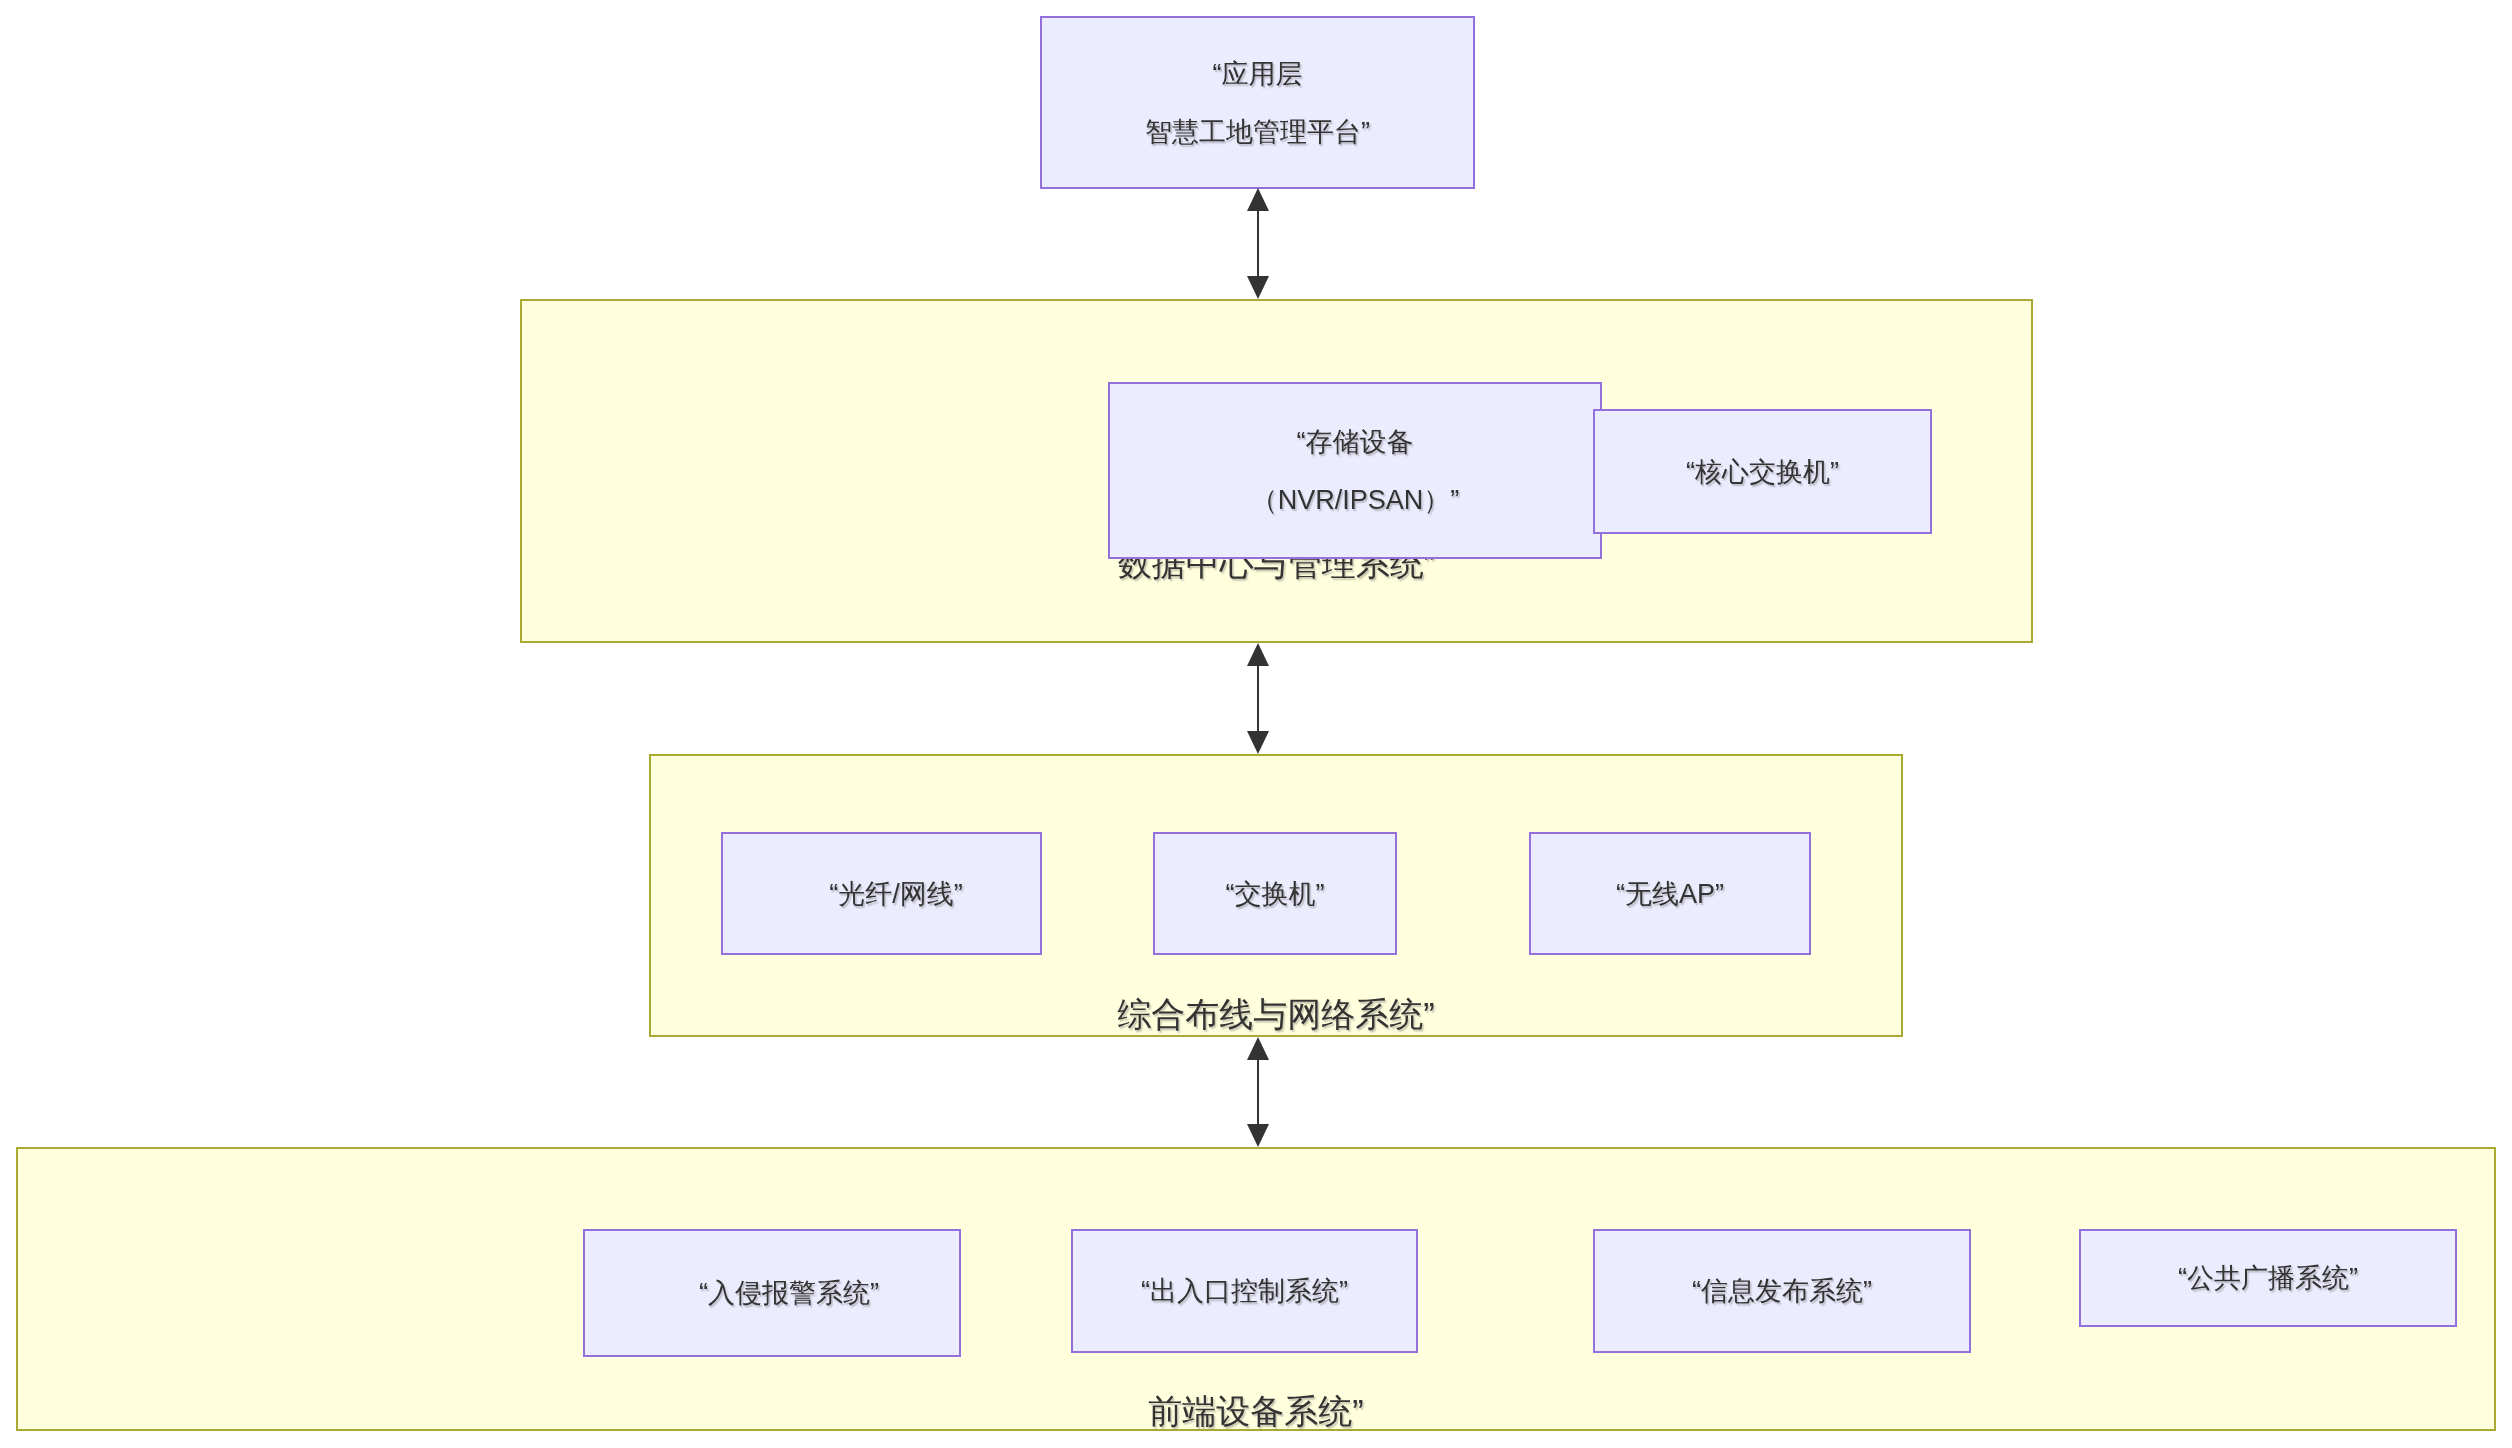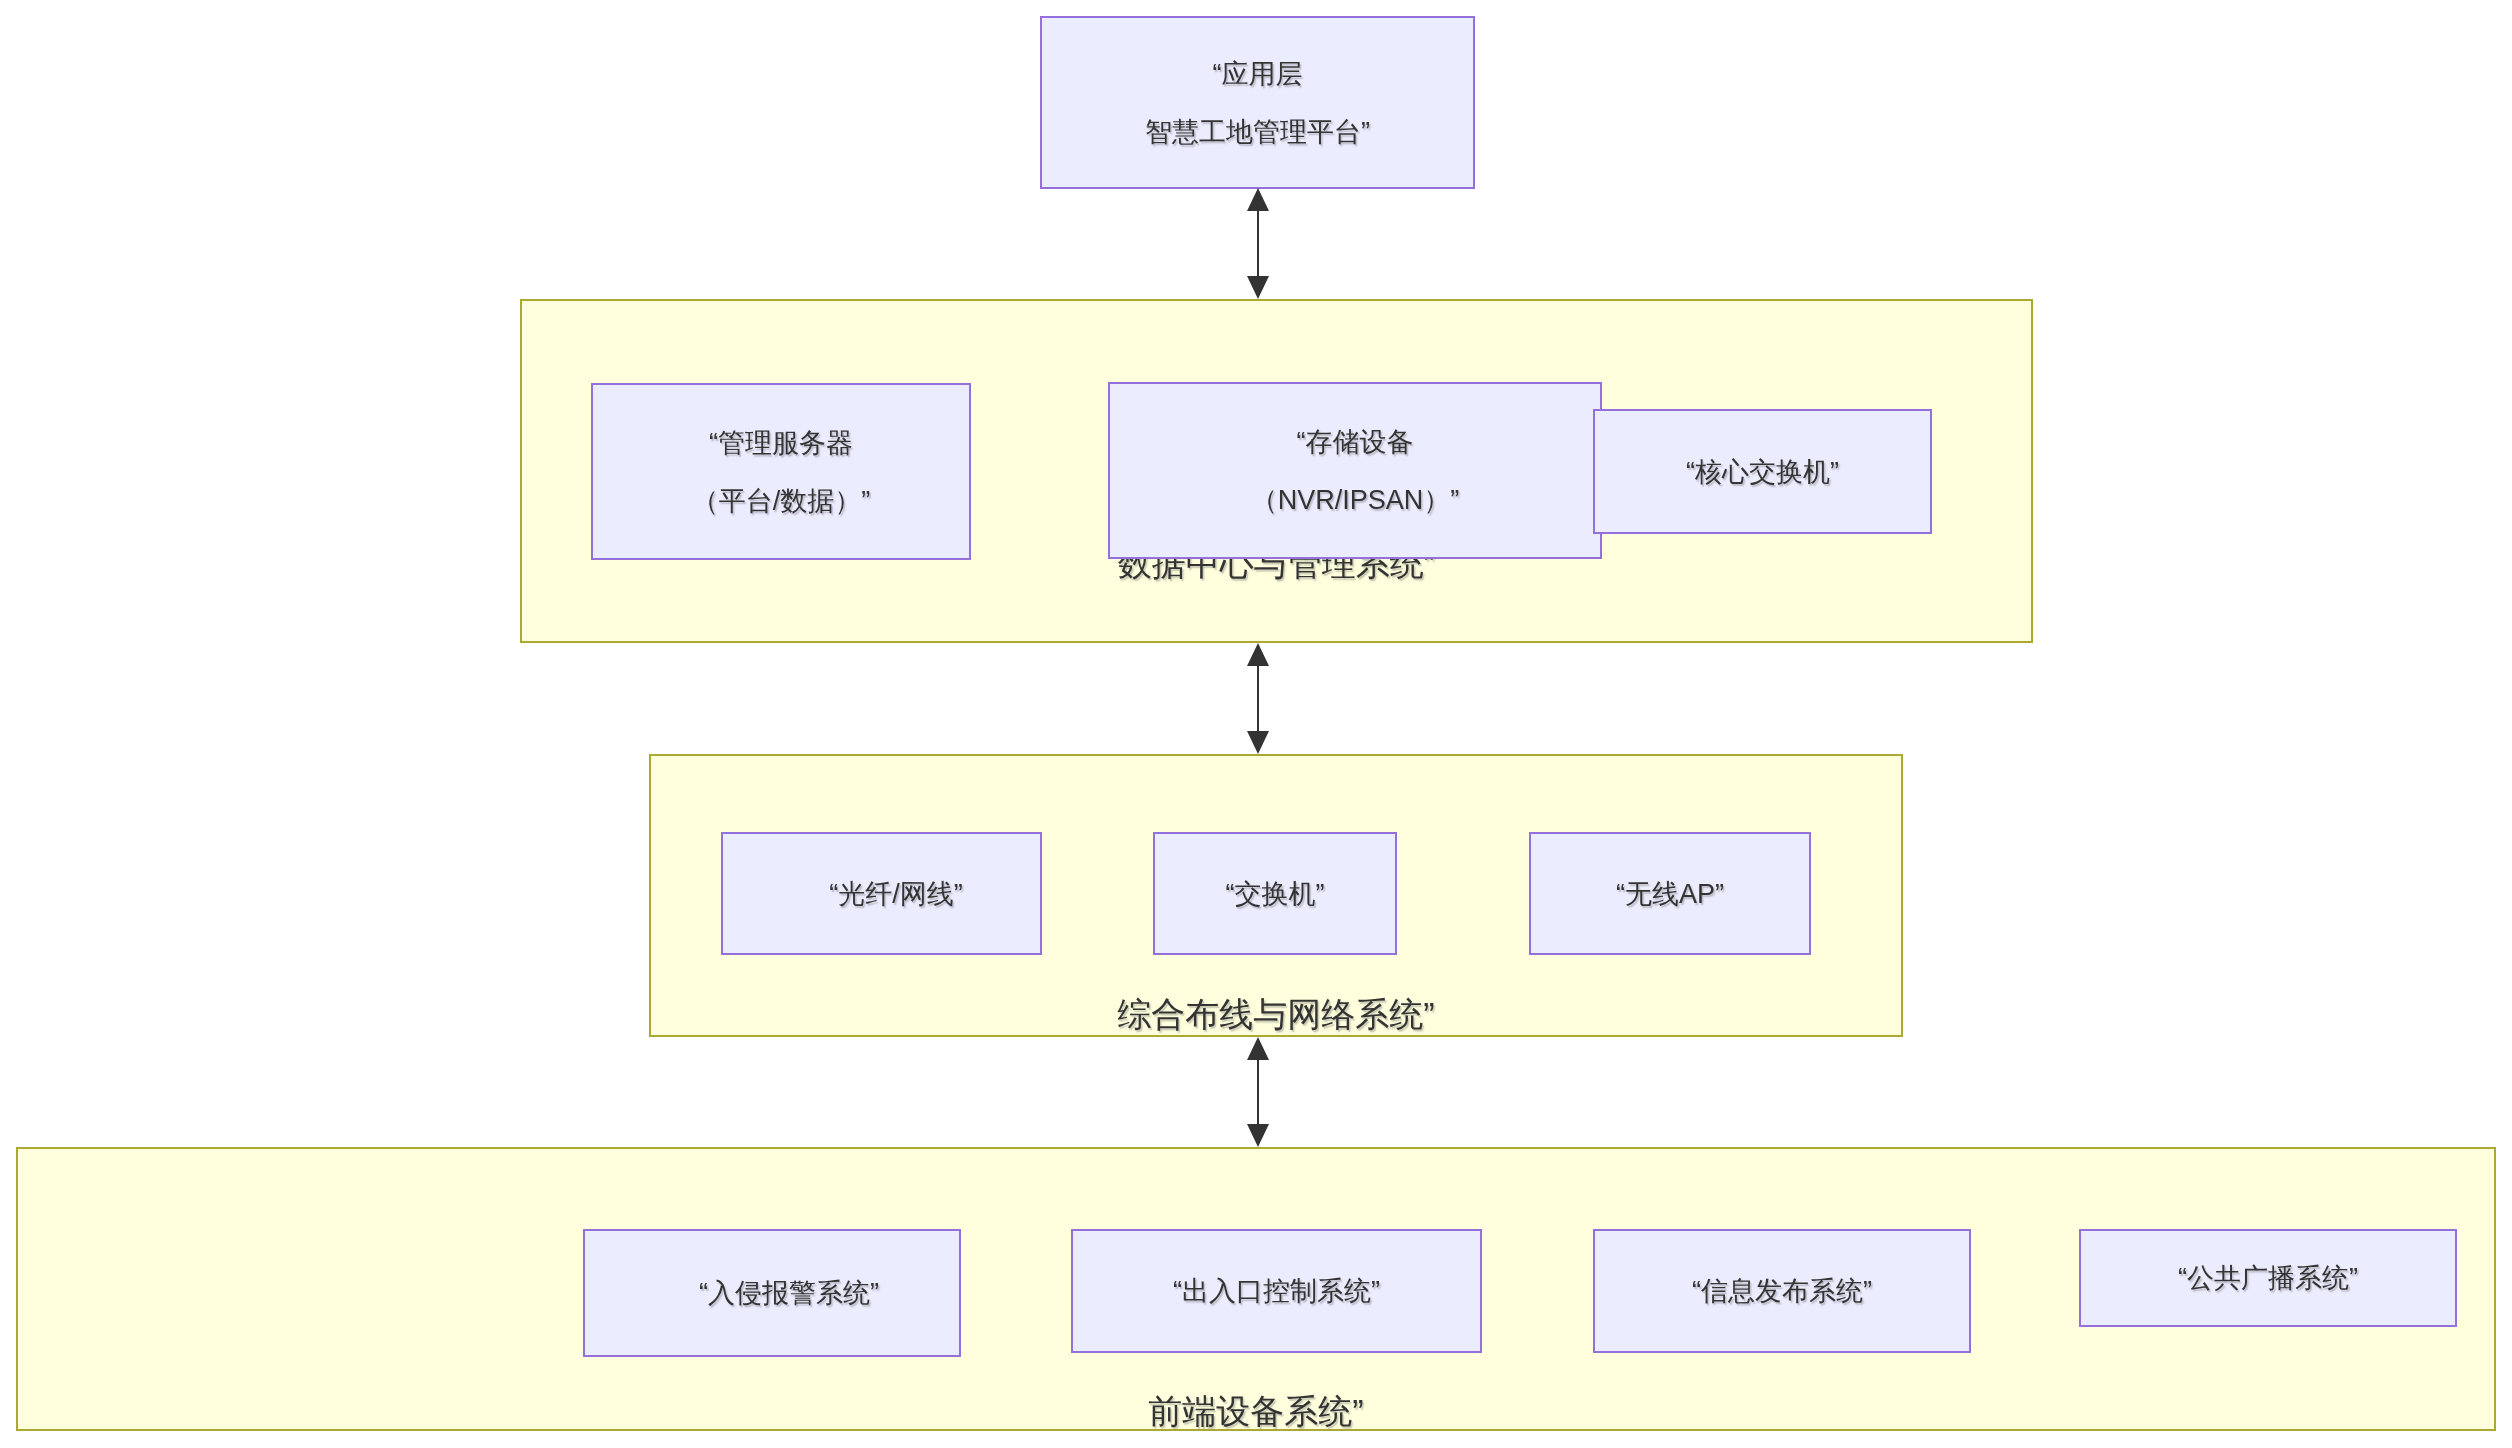--- a/index.html
+++ b/index.html
@@ -97,26 +97,20 @@
     <span>前端设备系统”</span>
   </div>
 
   <div class="node" style="left:1040px;top:16px;width:435px;height:173px;">
     <div>
       <span>“应用层</span>
       <span>智慧工地管理平台”</span>
     </div>
   </div>
 
-  <div class="node" style="left:591px;top:383px;width:380px;height:177px;">
-    <div>
-      <span>“管理服务器</span>
-      <span>（平台/数据）”</span>
-    </div>
-  </div>
 
   <div class="node" style="left:1108px;top:382px;width:494px;height:177px;">
     <div>
       <span>“存储设备</span>
       <span>（NVR/IPSAN）”</span>
     </div>
   </div>
 
   <div class="node" style="left:1593px;top:409px;width:339px;height:125px;">
     <div>
@@ -142,21 +136,21 @@
     </div>
   </div>
 
 
   <div class="node" style="left:583px;top:1229px;width:378px;height:128px;padding-left:34px;">
     <div>
       <span>“入侵报警系统”</span>
     </div>
   </div>
 
-  <div class="node" style="left:1071px;top:1229px;width:411px;height:124px;">
+  <div class="node" style="left:1071px;top:1229px;width:347px;height:124px;">
     <div>
       <span>“出入口控制系统”</span>
     </div>
   </div>
 
   <div class="node" style="left:1593px;top:1229px;width:378px;height:124px;">
     <div>
       <span>“信息发布系统”</span>
     </div>
   </div>

